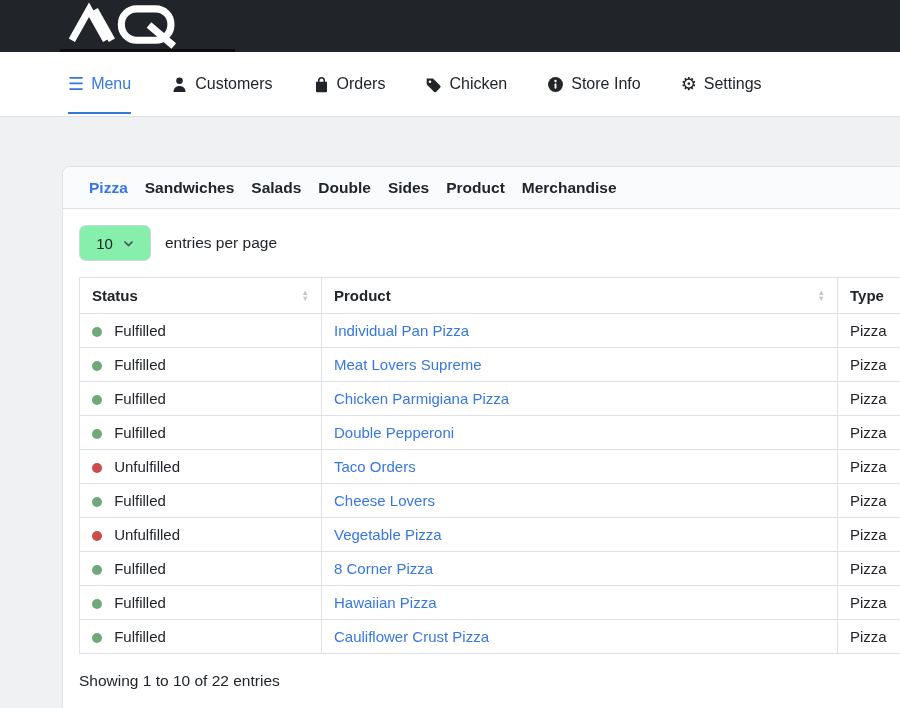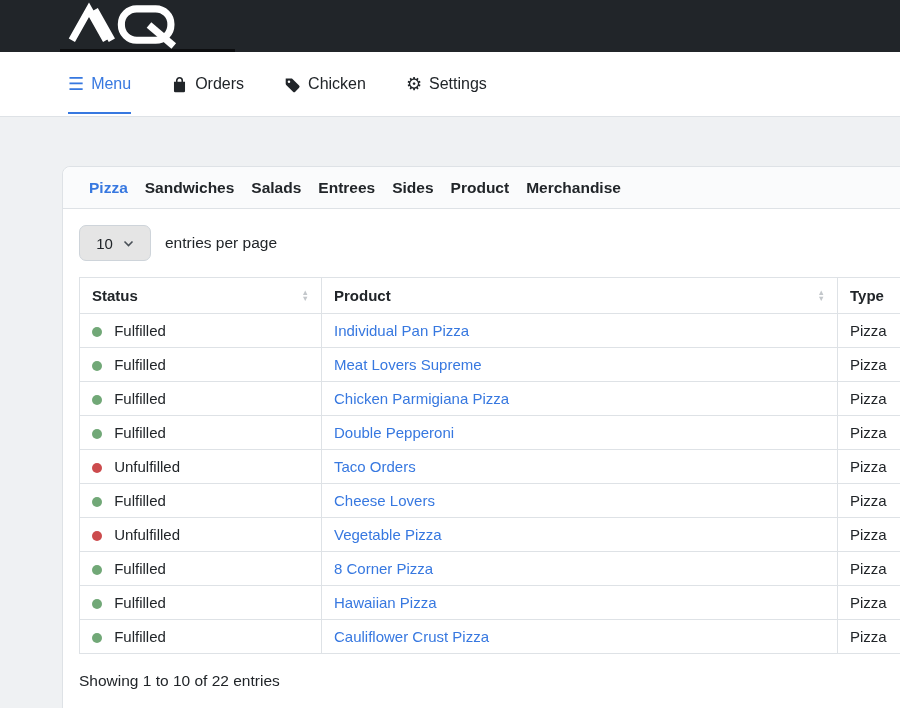--- a/index.html
+++ b/index.html
@@ -102,21 +102,21 @@
   .pagesize-row{
     display:flex;
     align-items:center;
     gap:14px;
   }
   .select{
     width:72px;
     height:36px;
     border:1px solid #ced4da;
     border-radius:7px;
-    background:#e5e5e5;
+    background:#86efac;
     display:flex;
     align-items:center;
     justify-content:center;
     gap:10px;
     font-size:15px;
     cursor:pointer;
   }
   .entries-label{font-size:15.5px;}
   
   table{
@@ -185,47 +185,66 @@
 </div>
 
 <div class="navbar">
   <div class="nav-item active">
     <span class="glyph">☰</span>
     <span>Menu</span>
   </div>
   <div class="nav-item">
     <span>
       <svg width="17" height="17" viewBox="0 0 16 16">
+        <circle cx="8" cy="4.4" r="3.1" fill="#212529"></circle>
+        <path d="M2.4 14.4c0-3.1 2.5-5.1 5.6-5.1s5.6 2 5.6 5.1v0.6h-11.2z" fill="#212529"></path>
+      </svg>
+    </span>
+    <span>Customers</span>
+  </div>
+  <div class="nav-item">
+    <span>
+      <svg width="17" height="17" viewBox="0 0 16 16">
         <path d="M2.8 5.4h10.4V14a1.2 1.2 0 0 1-1.2 1.2H4A1.2 1.2 0 0 1 2.8 14z" fill="#212529"></path>
         <path d="M5.4 7.2V4.3a2.6 2.6 0 0 1 5.2 0v2.9" stroke="#212529" stroke-width="1.5" fill="none"></path>
       </svg>
     </span>
     <span>Orders</span>
   </div>
   <div class="nav-item">
     <span>
       <svg width="17" height="17" viewBox="0 0 16 16">
         <path d="M1.6 2.4h5.3c.4 0 .8.16 1.1.44l6.2 6.2a1.5 1.5 0 0 1 0 2.1l-3.6 3.6a1.5 1.5 0 0 1-2.1 0L2.3 8.6a1.5 1.5 0 0 1-.7-1.3z" fill="#212529"></path>
         <circle cx="4.7" cy="5.5" r="1.2" fill="#ffffff"></circle>
       </svg>
     </span>
     <span>Chicken</span>
   </div>
   <div class="nav-item">
+    <span>
+      <svg width="17" height="17" viewBox="0 0 16 16">
+        <circle cx="8" cy="8" r="7" fill="#212529"></circle>
+        <circle cx="8" cy="4.7" r="1.1" fill="#ffffff"></circle>
+        <rect x="7.1" y="6.8" width="1.8" height="5.2" rx="0.9" fill="#ffffff"></rect>
+      </svg>
+    </span>
+    <span>Store Info</span>
+  </div>
+  <div class="nav-item">
     <span class="glyph">⚙</span>
     <span>Settings</span>
   </div>
 </div>
 
 <div class="card">
   <div class="tabbar" id="tabbar">
       <div class="tab active"><span>Pizza</span></div>
       <div class="tab"><span>Sandwiches</span></div>
       <div class="tab"><span>Salads</span></div>
-      <div class="tab"><span>Entrees</span></div>
+      <div class="tab"><span>Double</span></div>
       <div class="tab"><span>Sides</span></div>
       <div class="tab"><span>Product</span></div>
       <div class="tab"><span>Merchandise</span></div>
     </div>
 
   <div class="card-body">
     <div class="pagesize-row">
       <div class="select" role="combobox">
         <span>10</span>
         <svg width="11" height="7" viewBox="0 0 11 7">

